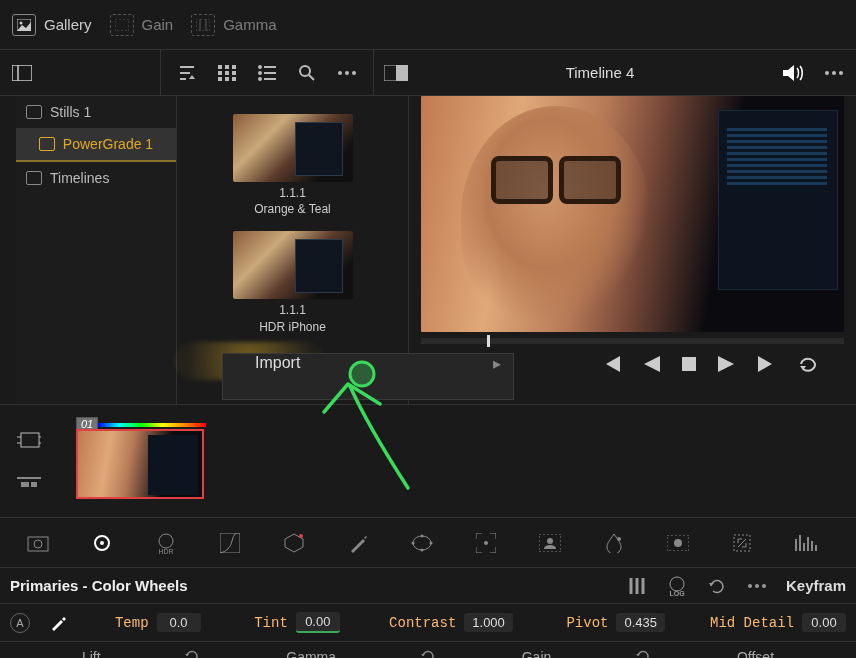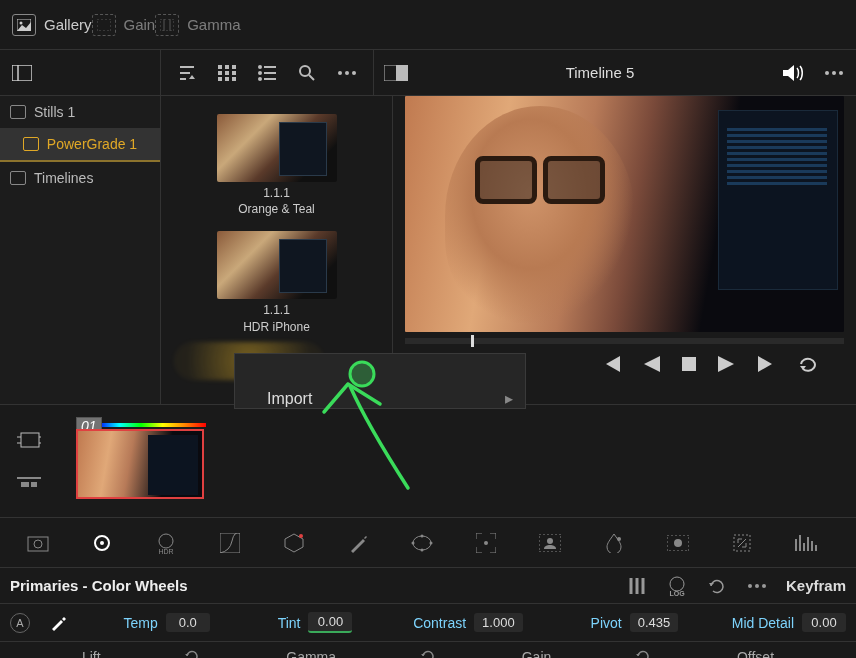--- a/index.html
+++ b/index.html
@@ -1,37 +1,37 @@
 <!DOCTYPE html>
 <html><head>
 <meta charset="utf-8">
 <style>
   * { box-sizing: border-box; margin: 0; padding: 0; font-family: Arial, Helvetica, sans-serif; }
   body { background: #1a1a1a; color: #ccc; width: 856px; height: 658px; overflow: hidden; position: relative; }
   
   
   .topbar { height: 50px; display: flex; align-items: center; padding: 0 12px; border-bottom: 1px solid #333; }
-  .topbar-left { display: flex; align-items: center; }
+  .topbar-left { display: flex; align-items: center; gap: 18px; }
   .topbar-item { display: flex; align-items: center; gap: 8px; color: #ccc; font-size: 15px; cursor: pointer; }
   .topbar-item .icbox { width: 24px; height: 22px; border: 1px dashed #888; border-radius: 3px; display:flex; align-items:center; justify-content:center; }
   .topbar-item.active .icbox { border-style: solid; }
   .topbar-item.dim { opacity: 0.55; }
   .topbar-title { flex: 1; text-align: center; font-size: 16px; color: #eee; }
 
   
   .toolbar2 { height: 46px; display: flex; align-items: center; border-bottom: 1px solid #333; }
   .tb2-left { width: 161px; display:flex; align-items:center; padding-left: 10px; border-right: 1px solid #333; height:100%; }
   .tb2-mid { display:flex; align-items:center; gap: 16px; padding: 0 14px; border-right: 1px solid #333; height:100%; }
   .zoom { font-size:15px; color:#ddd; padding: 0 10px; border-right:1px solid #333; height:100%; display:flex; align-items:center; }
   .tlname { flex:1; text-align:center; font-size:15px; color:#ddd; }
   .icon-btn { width: 24px; height: 24px; display:flex; align-items:center; justify-content:center; cursor:pointer; color:#bbb; }
   .icon-btn svg { display:block; }
 
   
-  .main { display:flex; height: 308px; }
+  .main { display:flex; height: 308px; padding-left: 16px; }
   .sidebar { width: 161px; border-right: 1px solid #333; background: #1c1c1c; }
   .side-item { display:flex; align-items:center; gap: 8px; padding: 8px 10px; font-size:14px; color:#bbb; cursor:pointer; }
   .side-item.active { background: #333; color: #e0a826; }
   .side-item.hi { border-bottom: 2px solid rgba(230,180,40,0.5); justify-content: center; }
   .side-icon { width:16px; height:14px; border:1px solid #888; border-radius:2px; flex-shrink:0; }
   .side-item.active .side-icon { border-color:#e0a826; }
 
   .gallery-pane { flex:1; position:relative; padding-top: 18px; display:flex; flex-direction:column; align-items:center; gap: 14px; background:#1a1a1a; border-right:1px solid #333; max-width: 232px; }
   .thumb-card { text-align:center; }
   .thumb { width: 120px; height: 68px; border-radius:2px; background: linear-gradient(135deg,#8a5a3a 0%, #c9a87a 30%, #5a3a2a 55%, #101010 80%); position:relative; overflow:hidden; margin-bottom:3px;}
@@ -46,29 +46,29 @@
   .viewer .glasses::before,.viewer .glasses::after { content:''; position:absolute; width:52px; height:38px; border:5px solid #2a1a10; border-radius:8px; background:rgba(40,30,25,0.5);}
   .viewer .glasses::after { right:0; }
   .viewer .face { position:absolute; left:40px; top:10px; width:190px; height:220px; background: radial-gradient(ellipse at 45% 40%, #d0946a 0%, #b87a52 40%, transparent 70%); border-radius: 50% 50% 40% 40%; }
   .timeline-track { margin: 6px 12px 0; height: 6px; background:#2a2a2a; position:relative; }
   .timeline-track::after { content:''; position:absolute; left:66px; top:-3px; width:3px; height:12px; background:#ddd; }
   
   .transport { display:flex; align-items:center; justify-content:flex-end; gap: 22px; padding: 12px 36px 0 0; }
   .transport .ticon { color:#ccc; cursor:pointer; }
 
   
-  .ctx-menu { position:absolute; left:234px; top:353px; width:292px; height:56px; background:#262626; border:1px solid #3a3a3a; display:flex; align-items:flex-end; padding-left:32px; font-size:16px; color:#ddd; z-index:5; }
+  .ctx-menu { position:absolute; left:222px; top:353px; width:292px; height:47px; background:#262626; border:1px solid #3a3a3a; display:flex; align-items:flex-start; padding-left:32px; font-size:16px; color:#ddd; z-index:5; }
   .ctx-highlight { position:absolute; left:174px; top:342px; width:150px; height:38px; background: radial-gradient(circle,rgba(230,180,40,0.45) 0%, rgba(230,180,40,0.05) 80%); border-radius:20px; filter:blur(2px); z-index:4;}
   .annot { position:absolute; left:310px; top:360px; z-index:6; pointer-events:none;}
 
   
   .clipstrip { height: 114px; display:flex; align-items:center; border-top:1px solid #333; border-bottom:1px solid #333; }
   .clipstrip-tools { width: 58px; display:flex; flex-direction:column; gap:18px; align-items:center; }
   .clip { position:relative; margin-left:18px;}
-  .clip-badge { position:absolute; top:-6px; left:0; background:#737373; padding:0 4px; font-size:14px; color:#fff; border:1px solid #555;font-style:italic;}
+  .clip-badge { position:absolute; top:-6px; left:0; background:#737373; padding:0 4px; font-size:11px; color:#fff; border:1px solid #555;font-style:italic;}
   .clip-rainbow { width:130px; height:4px; background: linear-gradient(90deg,#f0f,#00f,#0ff,#0f0,#ff0,#f80,#f00);}
   .clip-thumb { width:128px; height:70px; border:2px solid #e04040; margin-top:2px; background: linear-gradient(100deg,#c07a50 0%, #e0a878 25%, #b77a58 42%, #0a0a0f 70%); position:relative;}
   .clip-thumb::after { content:''; position:absolute; right:4px; top:4px; width:50px; height:60px; background:#0c1420; }
 
   
   .colorbar { height: 50px; display:flex; align-items:center; gap: 36px; padding: 0 24px; border-bottom:1px solid #333;}
   .cbicon { width:28px; height:28px; display:flex; align-items:center; justify-content:center; cursor:pointer; color:#888;}
   .cbicon.on { color:#fff; }
   .cbicon .ring { width:16px; height:16px; border:2px solid currentColor; border-radius:50%; position:relative;}
   .cbicon .ring::after { content:''; position:absolute; left:4px; top:4px; width:4px; height:4px; background:currentColor; border-radius:50%;}
@@ -77,21 +77,21 @@
   .primbar { height:36px; display:flex; align-items:center; padding: 0 10px; border-bottom:1px solid #333;font-weight:bold;}
   .primbar .title { font-size:15px; color:#eee; flex:1;}
   .primbar .picon { width:26px; height:26px; margin-left:14px; cursor:pointer; color:#999; display:flex;align-items:center;justify-content:center;}
   .primbar .picon.on { color:#fff;}
 
   
   .params { height:38px; display:flex; align-items:center; padding: 0 10px; gap: 16px; border-bottom:1px solid #333;}
   .aparam { width:20px;height:20px;border:1px solid #666;border-radius:50%;display:flex;align-items:center;justify-content:center;font-size:11px;color:#aaa;}
   .wand { color:#fff; }
   .pgroup { display:flex; align-items:center; gap:8px; font-size:14px;}
-  .plabel { color:#7dd3fc; }
+  .plabel { color:#fdba74;font-family:Liberation Mono, monospace; }
   .pval { background:#2a2a2a; padding:2px 8px; border-radius:3px; color:#ddd; min-width:44px; text-align:center; font-size:13px;}
   .pval.accent { border-bottom:2px solid #3aaa5a;}
 
   .bottomrow { height:30px; display:flex; align-items:center; justify-content:space-around; color:#aaa; font-size:14px; padding: 0 40px;}
   .bottomrow .reset { width:18px;height:18px; color:#888;}
 </style>
 </head>
 <body>
 
 <div class="topbar">
@@ -180,21 +180,21 @@
           <circle cx="16" cy="3" r="2" fill="#bbb"></circle>
         </svg>
       </div>
   </div>
   <div class="icon-btn" style="margin:0 10px">
       <svg width="24" height="16">
         <rect x="0" y="0" width="24" height="16" fill="none" stroke="#bbb"></rect>
         <rect x="12" y="0" width="12" height="16" fill="#bbb"></rect>
       </svg>
     </div>
-  <div class="tlname">Timeline 5</div>
+  <div class="tlname">Timeline 4</div>
   <div class="icon-btn" style="margin-right:16px">
       <svg width="22" height="18">
         <path d="M0 6v6h5l6 5V1L5 6z" fill="#fff"></path>
         <path d="M14 4c2 2 2 8 0 10M17 2c3 3 3 11 0 14" stroke="#fff" fill="none" stroke-width="1.5"></path>
       </svg>
     </div>
   <div class="icon-btn" style="margin-right:10px">
       <svg width="18" height="6">
         <circle cx="2" cy="3" r="2" fill="#bbb"></circle>
         <circle cx="9" cy="3" r="2" fill="#bbb"></circle>

